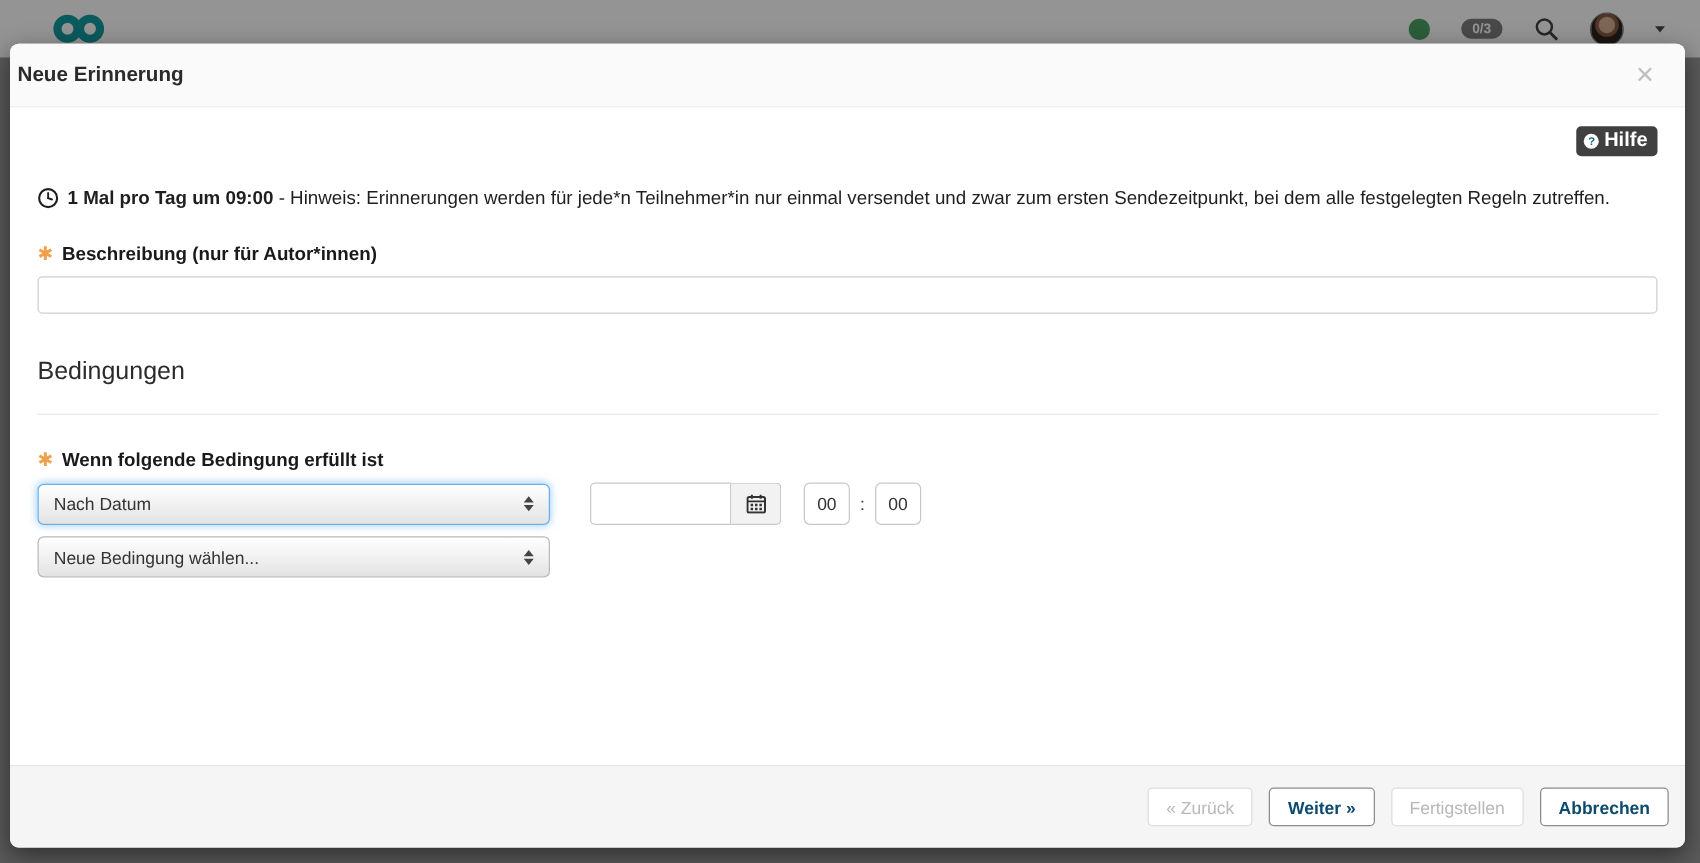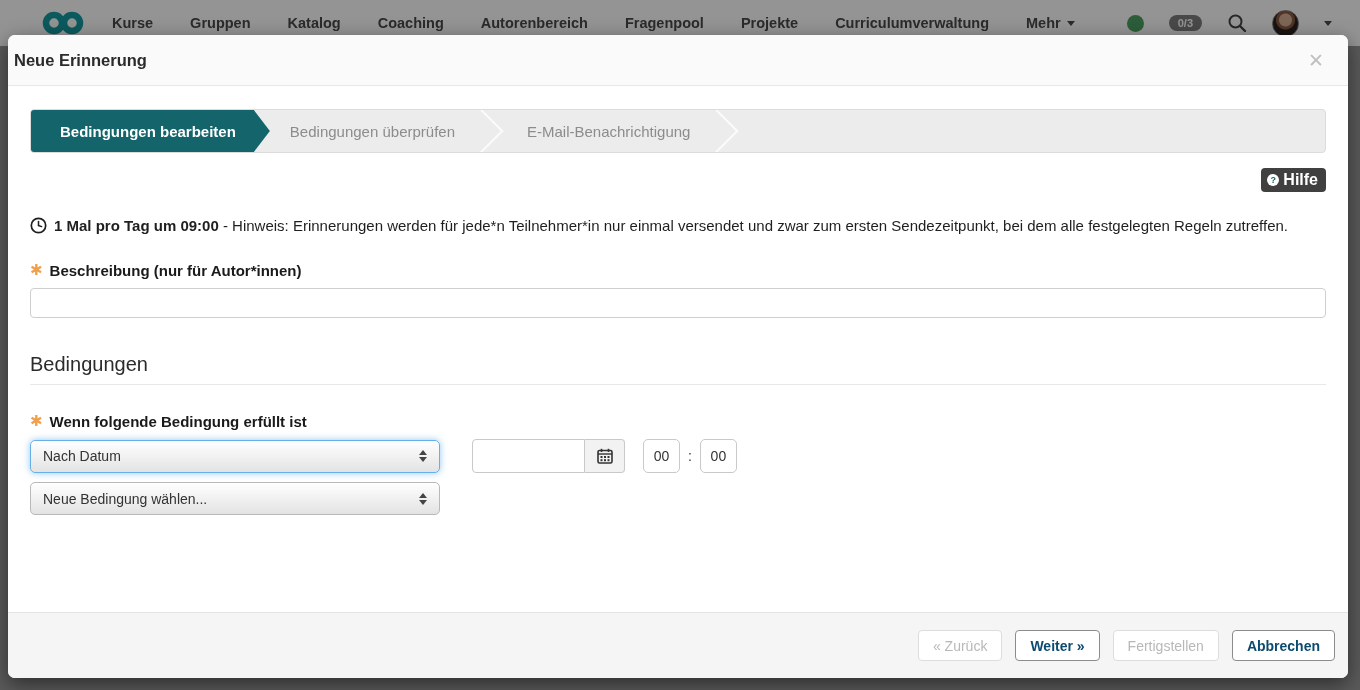--- a/index.html
+++ b/index.html
@@ -63,21 +63,21 @@
 
   
   .field-label { margin-top:27px; font-size:15px; font-weight:bold; color:#1a1a1a;
     display:flex; align-items:center; gap:7px; }
   .req { color:#f0a04b; font-weight:normal; font-size:15px; }
   .text-input { margin-top:9px; width:100%; height:30px; border:1px solid #cfcfcf;
     border-radius:4px; font-size:14px; padding:0 10px; color:#333; background:#fff;
     font-family:"Liberation Sans", sans-serif; }
 
   .section-heading { margin-top:35px; font-size:20px; color:#2b2b2b; font-weight:normal;
-    padding-bottom:8px; border-bottom:1px solid #e8e8e8; }
+    padding-bottom:22px; border-bottom:1px solid #e8e8e8; }
 
   .controls-row { margin-top:9px; display:flex; align-items:center; }
   .select { width:410px; height:33px; border:1px solid #b9b9b9; border-radius:5px;
     background:linear-gradient(#ffffff, #e3e3e3); display:flex; align-items:center;
     padding:0 12px; font-size:14px; color:#333; cursor:pointer; }
   .select.focused { border:1px solid #66afe9; box-shadow:0 0 7px rgba(102,175,233,0.7); }
   .select-arrows { margin-left:auto; display:flex; flex-direction:column; gap:2px; }
   .select-arrows i { display:block; width:0; height:0;
     border-left:4px solid transparent; border-right:4px solid transparent; }
   .select-arrows .up { border-bottom:5px solid #444; }
@@ -112,34 +112,20 @@
 </head>
 <body>
 
 <div class="topbar">
   <span class="logo">
     <svg width="42" height="26" viewBox="0 0 42 26">
       <circle cx="12" cy="13" r="8" fill="none" stroke="#149ba1" stroke-width="6.5"></circle>
       <circle cx="30" cy="13" r="8" fill="none" stroke="#149ba1" stroke-width="6.5"></circle>
     </svg>
   </span>
-  <div class="nav-items">
-    <span class="nav-item">Kurse</span>
-    <span class="nav-item">Gruppen</span>
-    <span class="nav-item">Katalog</span>
-    <span class="nav-item">Coaching</span>
-    <span class="nav-item">Autorenbereich</span>
-    <span class="nav-item">Fragenpool</span>
-    <span class="nav-item">Projekte</span>
-    <span class="nav-item">Curriculumverwaltung</span>
-    <span class="nav-item">
-        <span>Mehr</span>
-        <i class="caret-down"></i>
-      </span>
-  </div>
   <div class="topbar-right">
     <span class="presence-dot"></span>
     <span class="counter-badge">0/3</span>
     <span style="display:flex;">
       <svg width="20" height="20" viewBox="0 0 20 20">
         <circle cx="8.5" cy="8.5" r="6" fill="none" stroke="#444" stroke-width="2"></circle>
         <line x1="13" y1="13" x2="18" y2="18" stroke="#444" stroke-width="2.4" stroke-linecap="round"></line>
       </svg>
     </span>
     <span class="avatar"></span>
@@ -151,27 +137,20 @@
 
 <div class="modal">
   <div class="modal-header">
     <span class="modal-title">Neue Erinnerung</span>
     <span class="close-btn">✕</span>
   </div>
 
   <div class="modal-body">
 
     
-    <div class="wizard">
-      <div class="wstep-active">Bedingungen bearbeiten</div>
-      <div class="wstep">Bedingungen überprüfen</div>
-      <div class="wsep"></div>
-      <div class="wstep">E-Mail-Benachrichtigung</div>
-      <div class="wsep"></div>
-    </div>
 
     
     <div class="help-row">
       <span class="help-badge">
         <span class="q-icon"></span>
         <span>Hilfe</span>
       </span>
     </div>
 
     

